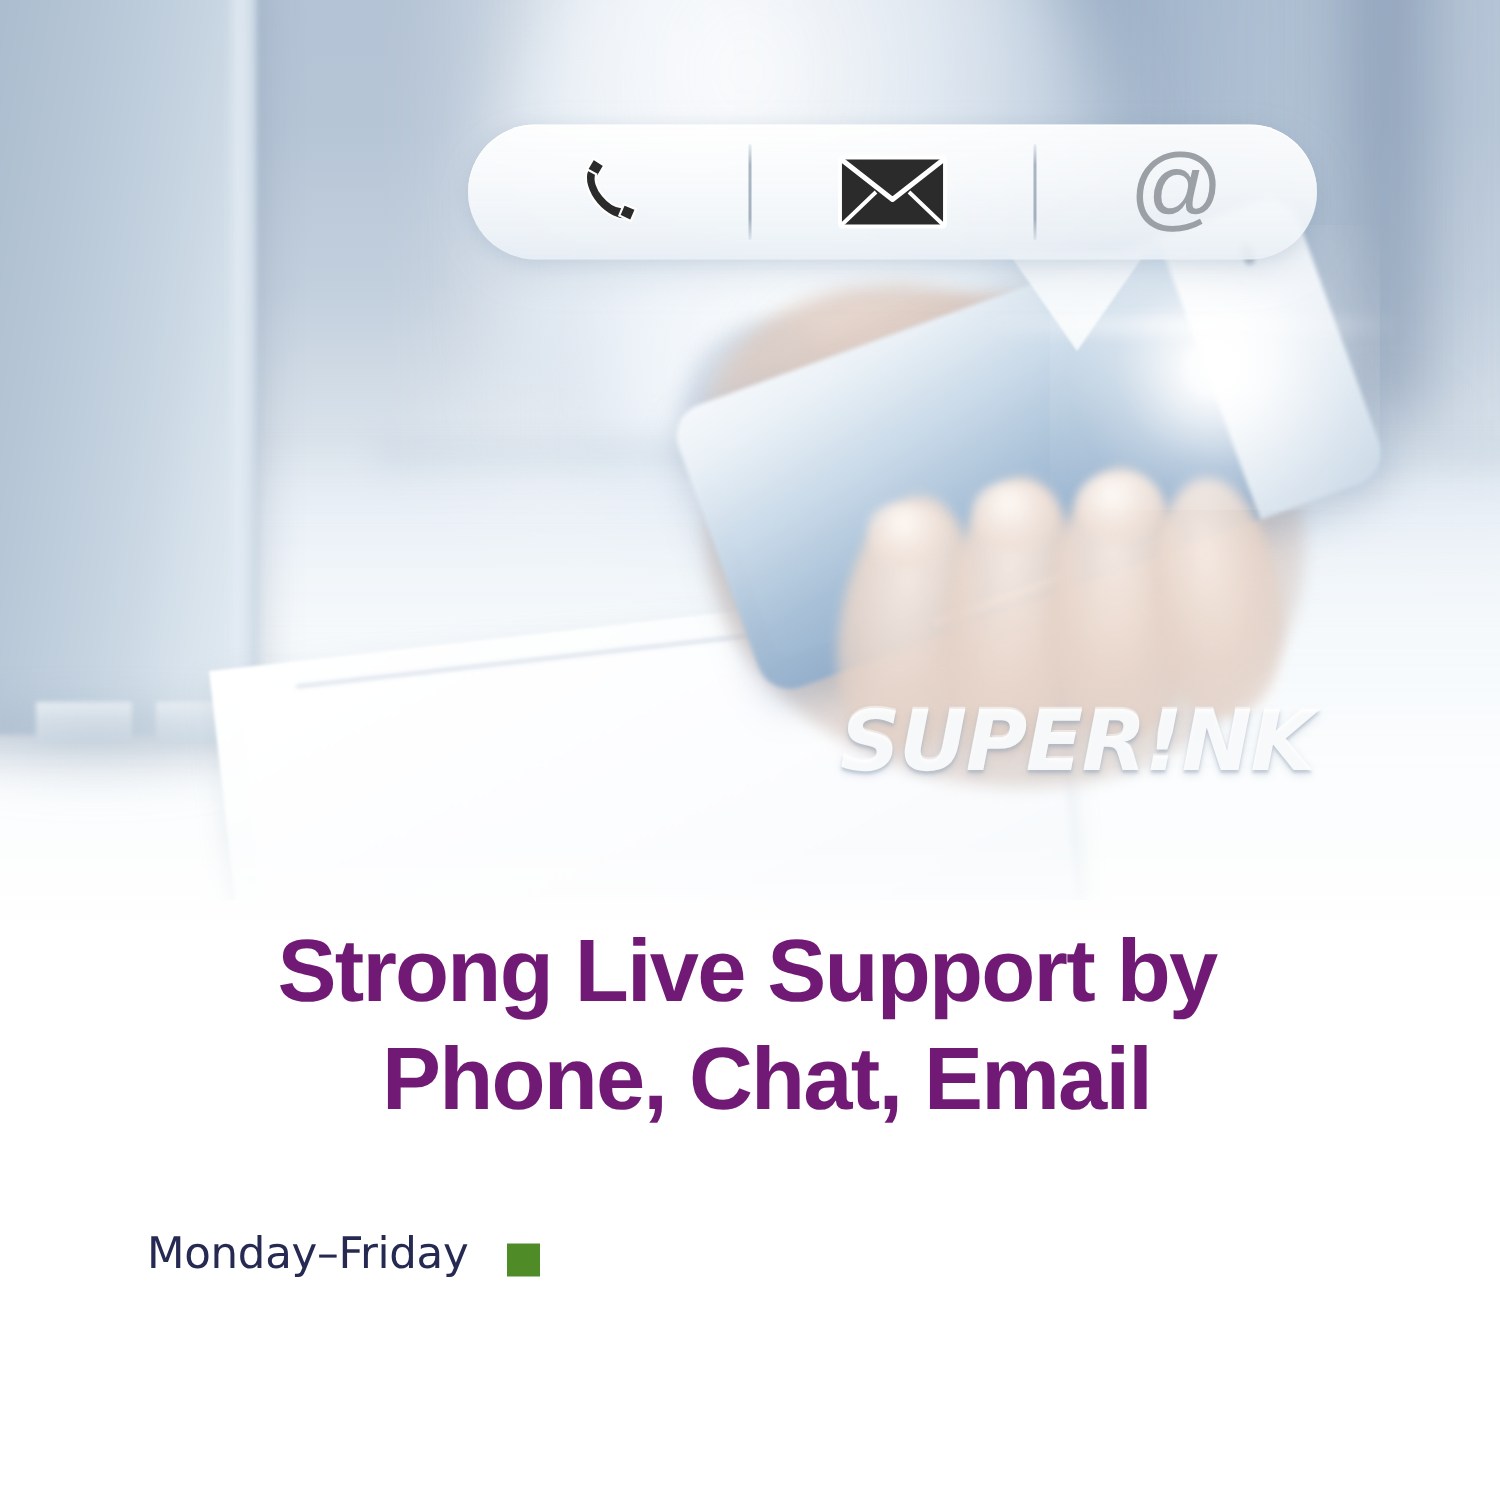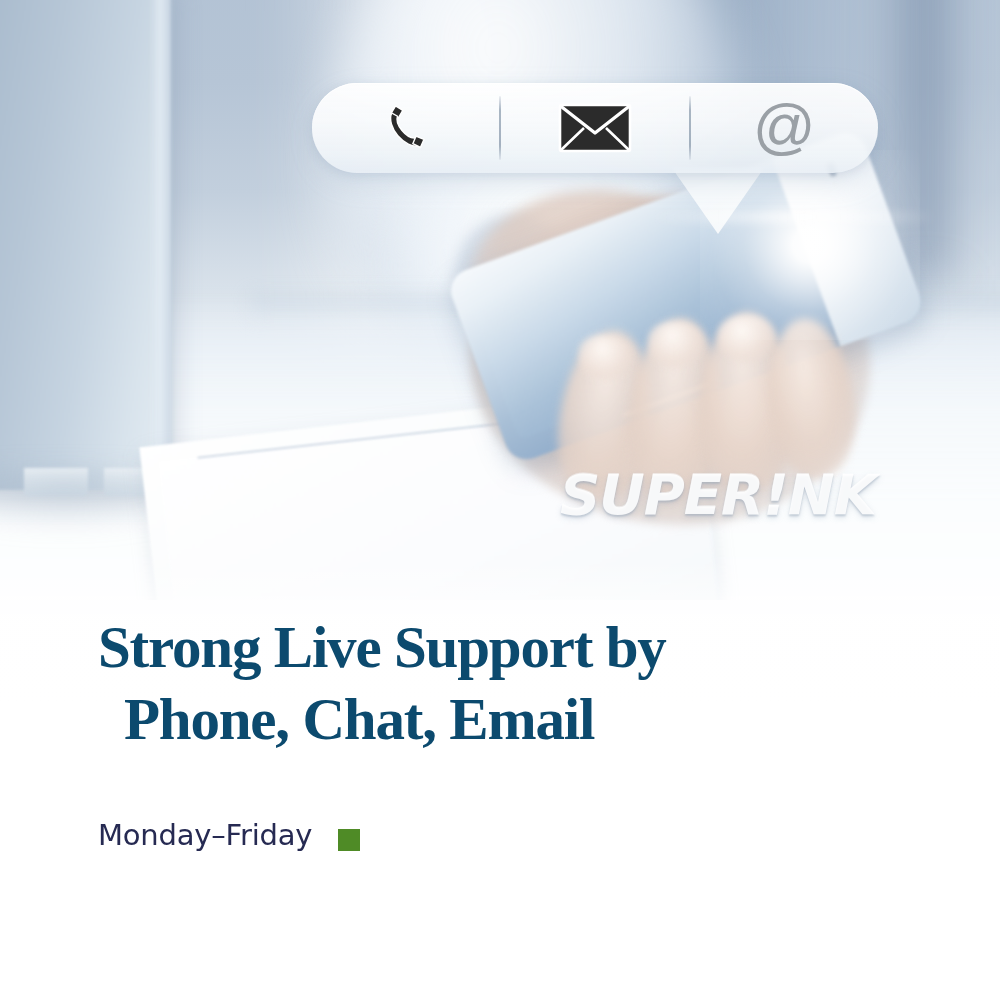--- a/index.html
+++ b/index.html
@@ -461,26 +461,27 @@
       rgba(255,255,255,0) 0%,
       rgba(255,255,255,.85) 14%,
       #ffffff 34%,
       #ffffff 100%);
   }
 
   .headline {
     position: absolute;
     left: 98px; top: 612px;
     width: 800px;
-    font-family: Liberation Serif, serif;
+    font-family: Liberation Sans, sans-serif;
     font-size: 59px;
     font-weight: 700;
     line-height: 1.22;
     letter-spacing: -1.2px;
-    color: #0c4a6e;
+    color: #701a75;
+    text-align: center;
   }
   .headline .l2 { display: block; margin-left: 26px; }
 
   .subline {
     position: absolute;
     left: 98px; top: 818px;
     display: flex;
     align-items: center;
     gap: 26px;
     justify-content: space-between;

